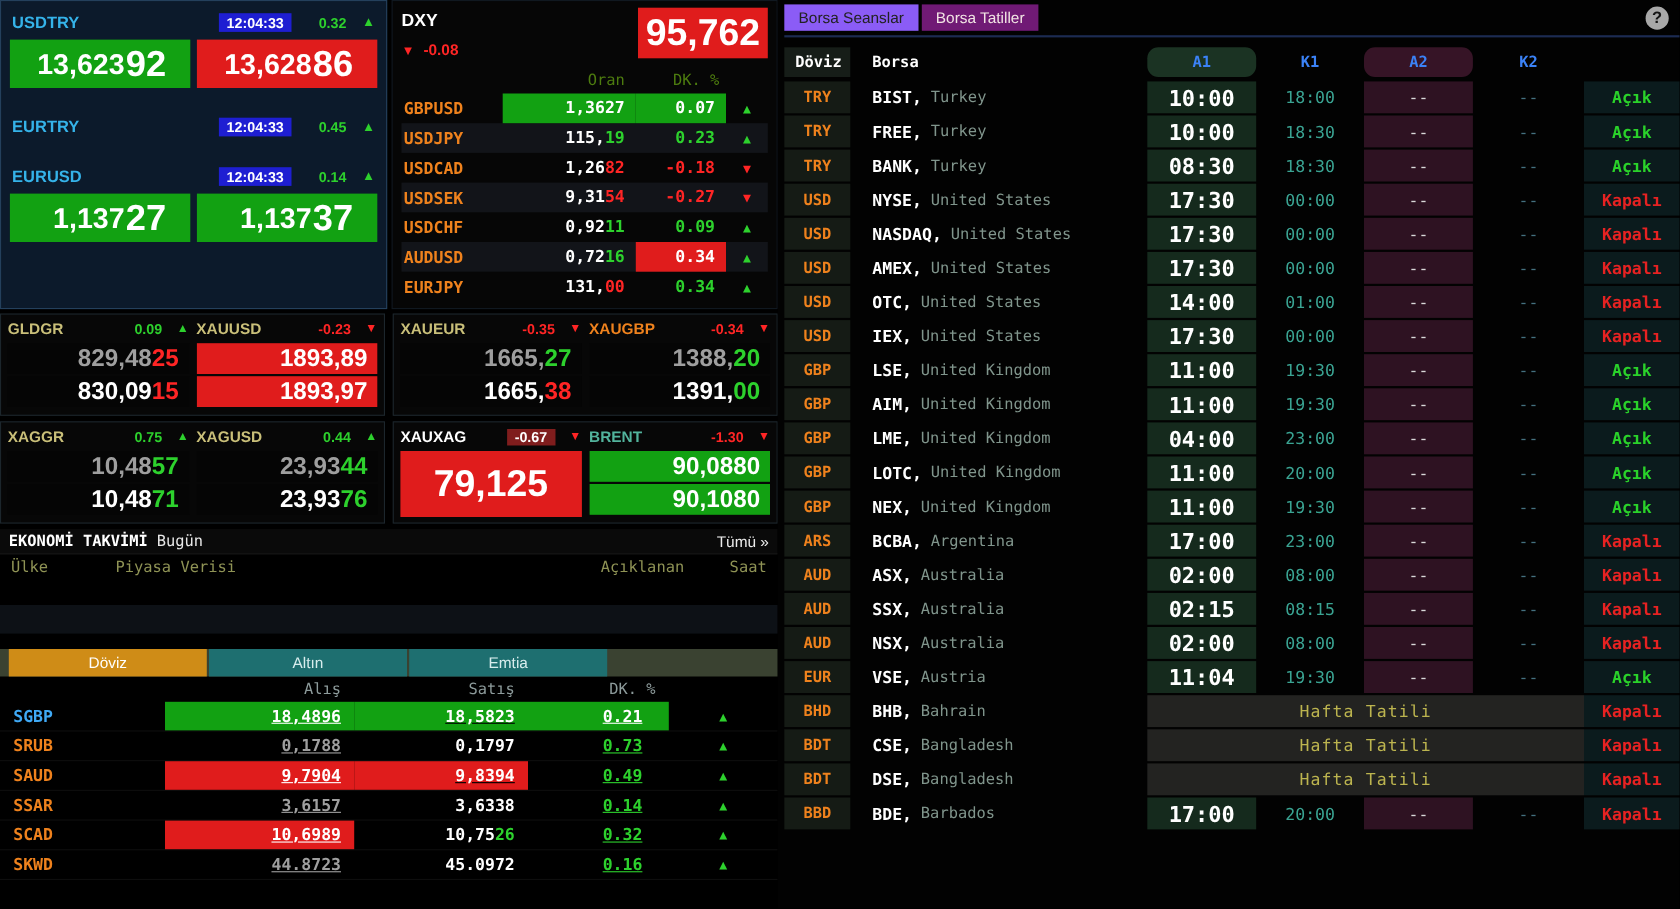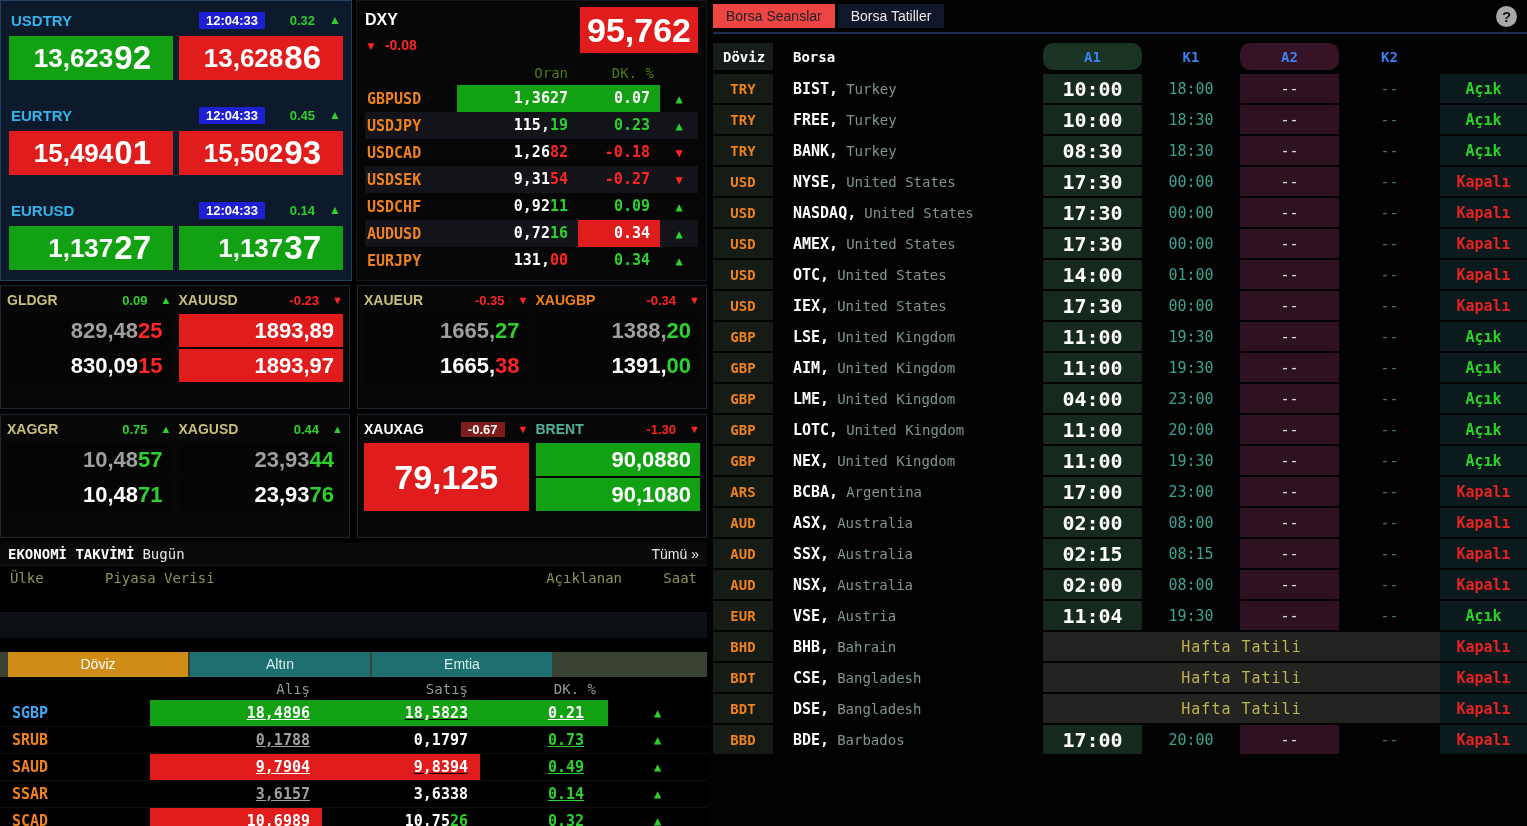--- a/index.html
+++ b/index.html
@@ -35,21 +35,21 @@
   .dxy-cols{display:grid;grid-template-columns:92px 1fr 82px 38px;color:#4d7c0f;font-family:"DejaVu Sans Mono",monospace;font-size:14px;height:24px;align-items:center;}
   .h-oran{text-align:right;padding-right:10px;}
   .h-dk{text-align:right;padding-right:6px;}
   .dxyrow{display:grid;grid-template-columns:92px 1fr 82px 38px;height:27px;align-items:center;font-family:"DejaVu Sans Mono",monospace;font-weight:bold;font-size:15px;cursor:pointer;}
   .dxyrow.alt{background:#121419;}
   .dxy-pair{color:#ef821d;padding-left:2px;}
   .dxy-oran,.dxy-dk{text-align:right;padding-right:10px;height:27px;line-height:27px;}
   .dxy-arr{text-align:center;font-size:12px;}
 
   
-  .quadrow{display:flex;height:124px;margin-bottom:5px;gap:7px;}
+  .quadrow{display:flex;height:93px;margin-bottom:5px;gap:7px;}
   .qgroup{flex:1;display:flex;gap:7px;background:#070707;border:1px solid #1c262c;padding:5px 6px;box-sizing:border-box;}
   .qbox{flex:1;display:flex;flex-direction:column;}
   .qh{display:flex;align-items:center;height:18px;margin-bottom:5px;}
   .qlabel{font-weight:bold;font-size:14px;}
   .lc-khaki{color:#c9bf79}.lc-orange{color:#ef821d}.lc-teal{color:#52b39c}.lc-white{color:#fff}
   .qpct{margin-left:auto;font-weight:bold;font-size:13px;}
   .pct-badge{background:#7f1d1d;color:#fff;padding:0 7px;}
   .qarr{width:24px;text-align:right;font-size:11px;}
   .qcell{height:33px;margin-bottom:2px;display:flex;justify-content:flex-end;align-items:center;padding-right:9px;font-weight:bold;font-size:22px;cursor:pointer;}
   .qbig{height:68px;display:flex;align-items:center;justify-content:center;font-weight:bold;font-size:34px;color:#fff;cursor:pointer;}
@@ -73,22 +73,22 @@
   .btrow{display:grid;grid-template-columns:150px 172px 158px 128px 1fr;height:26px;align-items:center;font-family:"DejaVu Sans Mono",monospace;font-weight:bold;font-size:15px;border-bottom:1px solid #0e0e0e;cursor:pointer;}
   .bt-sym{padding-left:12px;}
   .sc-orange{color:#ef821d}.sc-blue{color:#3fa9f5}
   .bt-alis,.bt-satis,.bt-dk{text-align:right;padding-right:12px;height:26px;line-height:26px;text-decoration:underline;}
   .bt-dk{padding-right:24px;}
   .bt-arr{text-align:center;font-size:12px;}
 
   
   .rtabs{display:flex;height:24px;margin-top:4px;}
   .rtab{padding:0 13px;line-height:24px;font-size:14px;margin-right:3px;cursor:pointer;}
-  .rtab.active{background:#ef4444;color:#222;}
-  .rtab.inactive{background:#0f172a;color:#f2e4e4;}
+  .rtab.active{background:#8b5cf6;color:#222;}
+  .rtab.inactive{background:#701a75;color:#f2e4e4;}
   .rdivider{height:2px;background:#1c2b52;margin-top:4px;}
   .help{position:absolute;top:6px;right:10px;width:21px;height:21px;border-radius:50%;background:#a8a8a8;color:#151515;font-weight:bold;font-size:15px;text-align:center;line-height:21px;cursor:pointer;}
   .sgrid{display:grid;grid-template-columns:66px 264px 99px 98px 99px 101px 1fr;}
   .sess-head{height:27px;margin:9px 0 4px;font-family:"DejaVu Sans Mono",monospace;font-weight:bold;font-size:14px;}
   .sh-doviz{background:#161d18;color:#fff;display:flex;align-items:center;padding-left:10px;margin-right:6px;}
   .sh-borsa{color:#fff;display:flex;align-items:center;padding-left:14px;}
   .sh-c{display:flex;align-items:center;justify-content:center;color:#3b82f6;border-radius:10px;}
   .sh-a1{background:#1b3323;}
   .sh-a2{background:#361426;}
   .srow{height:29px;margin-bottom:2px;font-family:"DejaVu Sans Mono",monospace;font-size:15px;cursor:pointer;}
@@ -129,30 +129,20 @@
               </div>
             </div>
           </div>
           <div class="fxp">
             <div class="fxp-h">
               <span class="fxp-sym">EURTRY</span>
               <span class="fxp-time">12:04:33</span>
               <span class="fxp-pct c-green">0.45</span>
               <span class="fxp-arr c-green">▲</span>
             </div>
-            <div class="fxp-cells">
-              <div class="fxp-cell bg-red">
-                <span class="pc-base">15,494</span>
-                <span class="pc-tail">01</span>
-              </div>
-              <div class="fxp-cell bg-red">
-                <span class="pc-base">15,502</span>
-                <span class="pc-tail">93</span>
-              </div>
-            </div>
           </div>
           <div class="fxp">
             <div class="fxp-h">
               <span class="fxp-sym">EURUSD</span>
               <span class="fxp-time">12:04:33</span>
               <span class="fxp-pct c-green">0.14</span>
               <span class="fxp-arr c-green">▲</span>
             </div>
             <div class="fxp-cells">
               <div class="fxp-cell bg-green">

